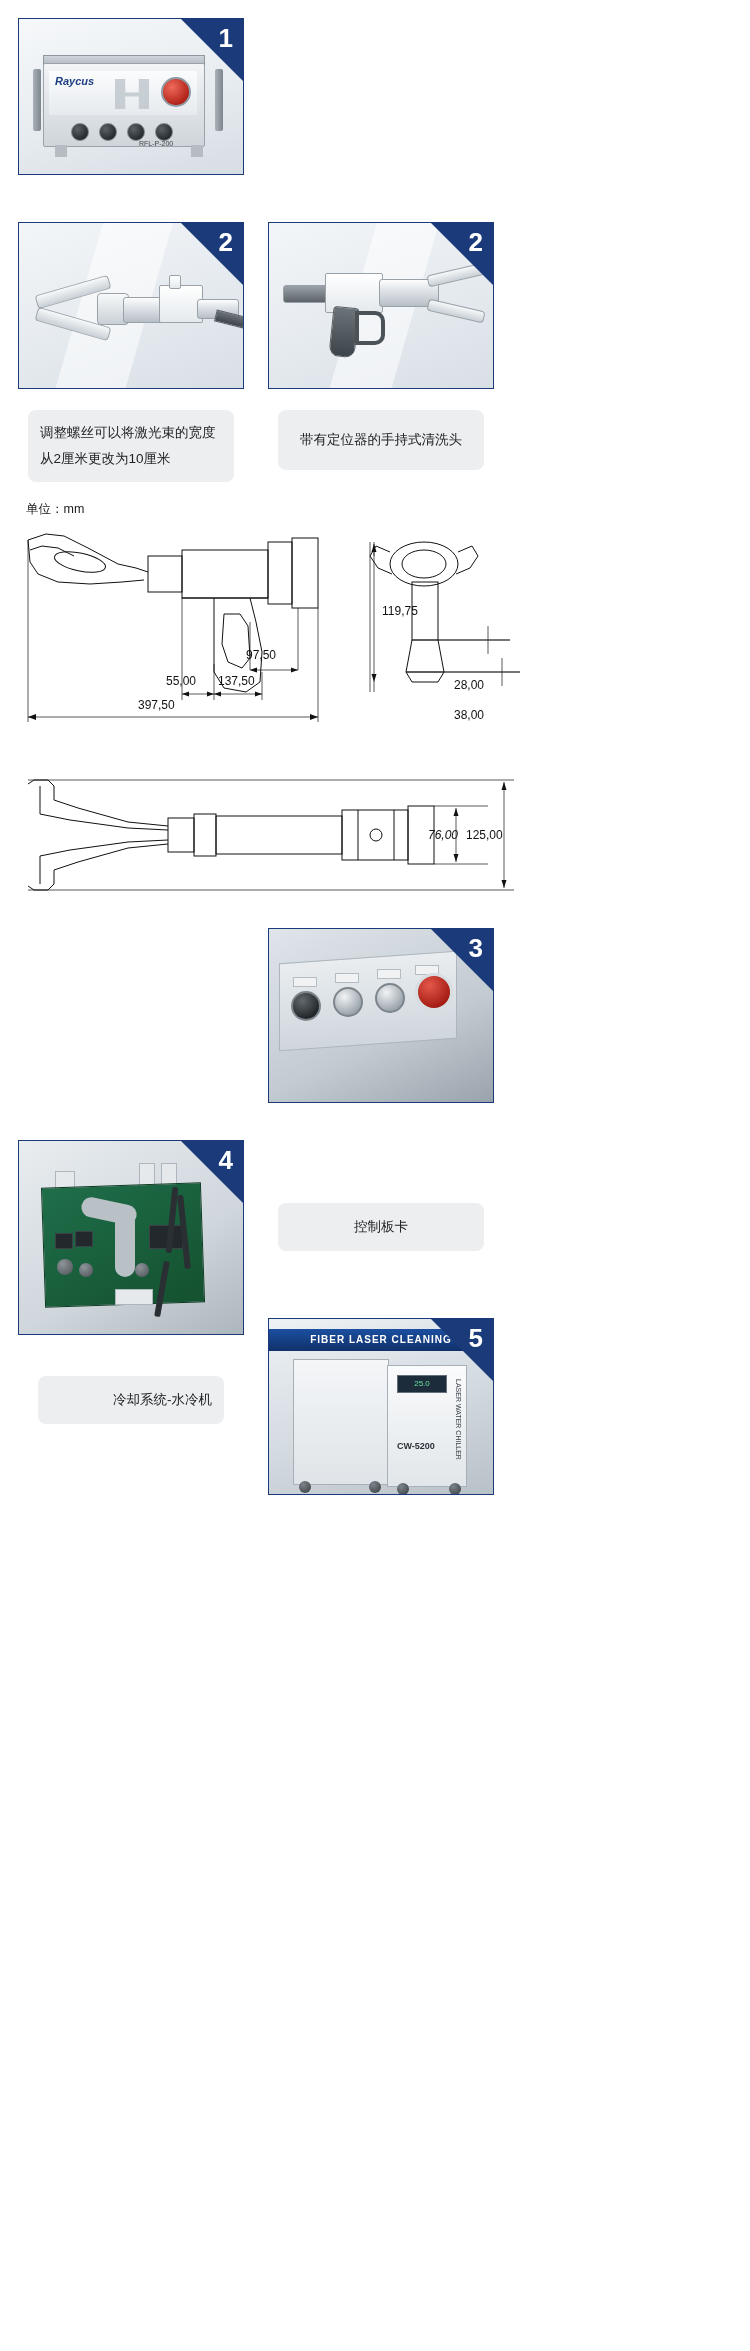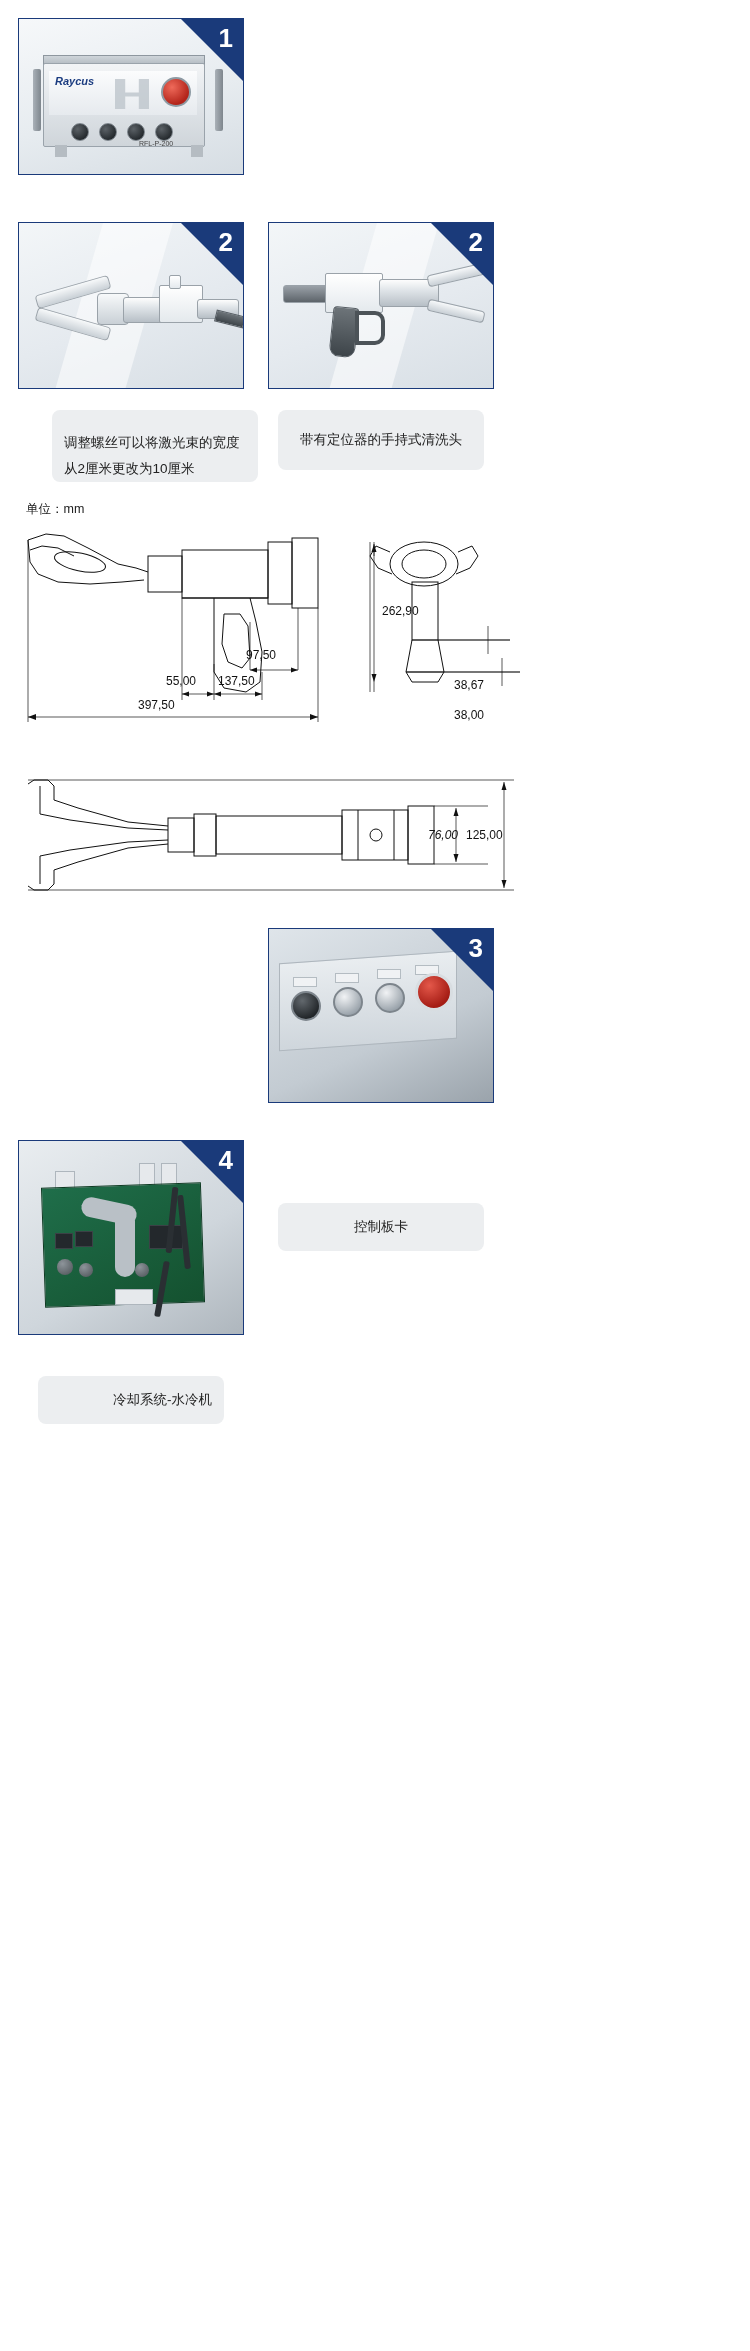--- a/index.html
+++ b/index.html
@@ -256,21 +256,21 @@
     <div class="gun-box" style="left:56px; top:50px; width:56px; height:38px;"></div>
     <div class="gun-barrel" style="left:110px; top:56px; width:58px; height:26px;"></div>
     <div class="gun-fork-arm" style="left:158px; top:46px; width:56px; height:10px; transform:rotate(-13deg); border-radius:4px;"></div>
     <div class="gun-fork-arm" style="left:158px; top:82px; width:56px; height:10px; transform:rotate(13deg); border-radius:4px;"></div>
     <div class="gun-grip" style="left:62px; top:84px; width:24px; height:48px; border-radius:4px 4px 10px 10px; transform:rotate(6deg);"></div>
     <div class="gun-grip" style="left:86px; top:88px; width:22px; height:26px; border-radius:0 10px 10px 0; background:none; border:4px solid #4c5358;"></div>
     <div class="corner-badge"></div>
     <div class="corner-num">2</div>
   </div>
 
-  <div class="caption multi" style="left:28px; top:410px; width:206px; height:72px; padding-top:20px;margin-left:24px;">
+  <div class="caption multi" style="left:28px; top:410px; width:206px; height:72px; padding-top:10px;">
     <div>调整螺丝可以将激光束的宽度</div>
     <div>从2厘米更改为10厘米</div>
   </div>
 
   <div class="caption" style="left:278px; top:410px; width:206px; height:60px;">
     <span>带有定位器的手持式清洗头</span>
   </div>
 
   <div class="unit-label" style="left:26px; top:501px;">单位：mm</div>
 
@@ -347,22 +347,22 @@
         <line x1="46" y1="150" x2="160" y2="150"></line>
         <line x1="84" y1="150" x2="160" y2="150"></line>
         <line x1="128" y1="104" x2="128" y2="132"></line>
         <line x1="142" y1="136" x2="142" y2="164"></line>
       </g>
       <g fill="#111">
         <polygon points="14,22 11.5,30 16.5,30"></polygon>
         <polygon points="14,160 11.5,152 16.5,152"></polygon>
       </g>
     </svg>
-    <div class="dim-text" style="left:22px; top:82px;">262,90</div>
-    <div class="dim-text" style="left:94px; top:156px;">38,67</div>
+    <div class="dim-text" style="left:22px; top:82px;">119,75</div>
+    <div class="dim-text" style="left:94px; top:156px;">28,00</div>
     <div class="dim-text" style="left:94px; top:186px;">38,00</div>
   </div>
 
   <div class="draw-wrap" style="left:18px; top:770px; width:500px; height:130px;">
     <svg width="500" height="130" viewBox="0 0 500 130">
       <g fill="none" stroke="#111" stroke-width="1">
 
         <path d="M10,14 L16,10 L30,10 L36,16 L36,30 L60,38 L110,52 L150,56"></path>
         <path d="M10,116 L16,120 L30,120 L36,114 L36,100 L60,92 L110,78 L150,74"></path>
         <path d="M22,16 L22,44 L52,50 L110,58 L150,60"></path>
@@ -435,14 +435,33 @@
   </div>
 
   <div class="caption" style="left:278px; top:1203px; width:206px; height:48px;">
     <span>控制板卡</span>
   </div>
 
   <div class="caption" style="left:38px; top:1376px; width:186px; height:48px;justify-content:flex-end;">
     <span>冷却系统-水冷机</span>
   </div>
 
+  <div class="photo-card" style="left:268px; top:1318px; width:226px; height:177px;">
+    <div class="ch-bg"></div>
+    <div class="ch-banner">
+      <span>FIBER LASER CLEANING</span>
+    </div>
+    <div class="ch-cabinet"></div>
+    <div class="ch-unit"></div>
+    <div class="ch-display">
+      <i>25.0</i>
+    </div>
+    <div style="position:absolute; left:186px; top:60px; font-size:7px; color:#3a4148; writing-mode:vertical-rl;">LASER WATER CHILLER</div>
+    <div class="ch-model">CW-5200</div>
+    <div class="ch-caster" style="left:30px; top:162px;"></div>
+    <div class="ch-caster" style="left:100px; top:162px;"></div>
+    <div class="ch-caster" style="left:128px; top:164px;"></div>
+    <div class="ch-caster" style="left:180px; top:164px;"></div>
+    <div class="corner-badge"></div>
+    <div class="corner-num">5</div>
+  </div>
 
 </div>
 
 </body></html>

